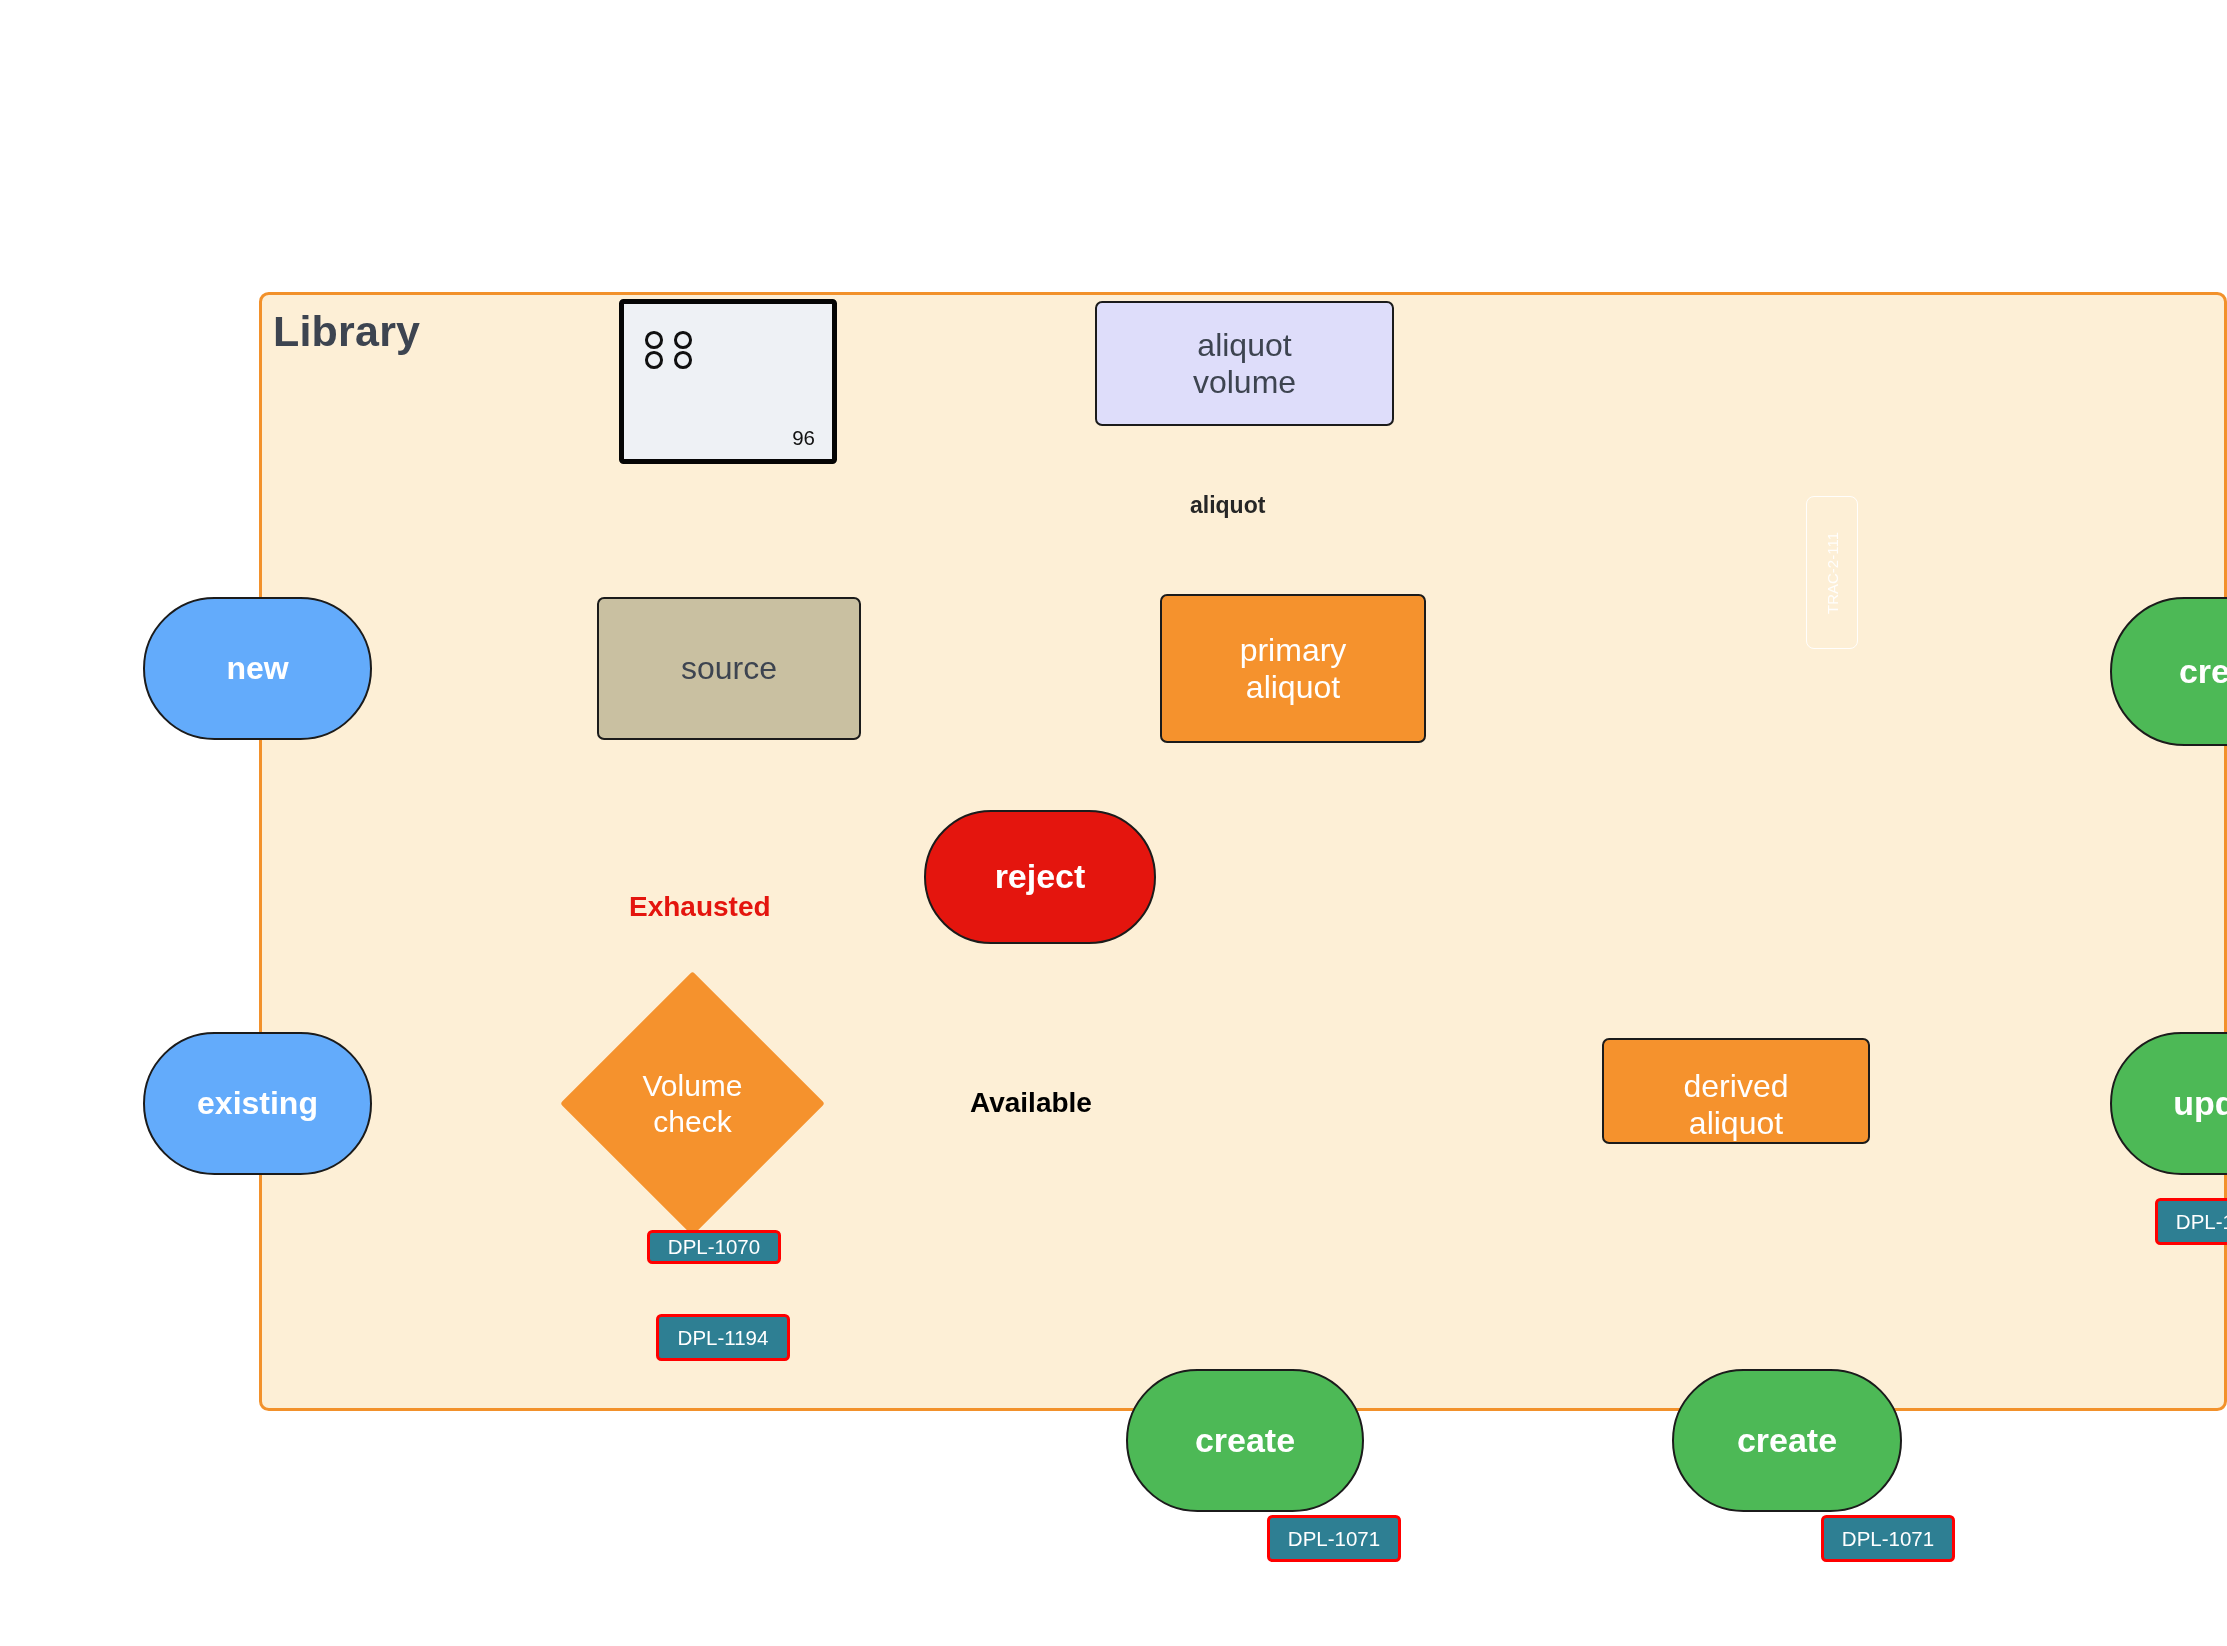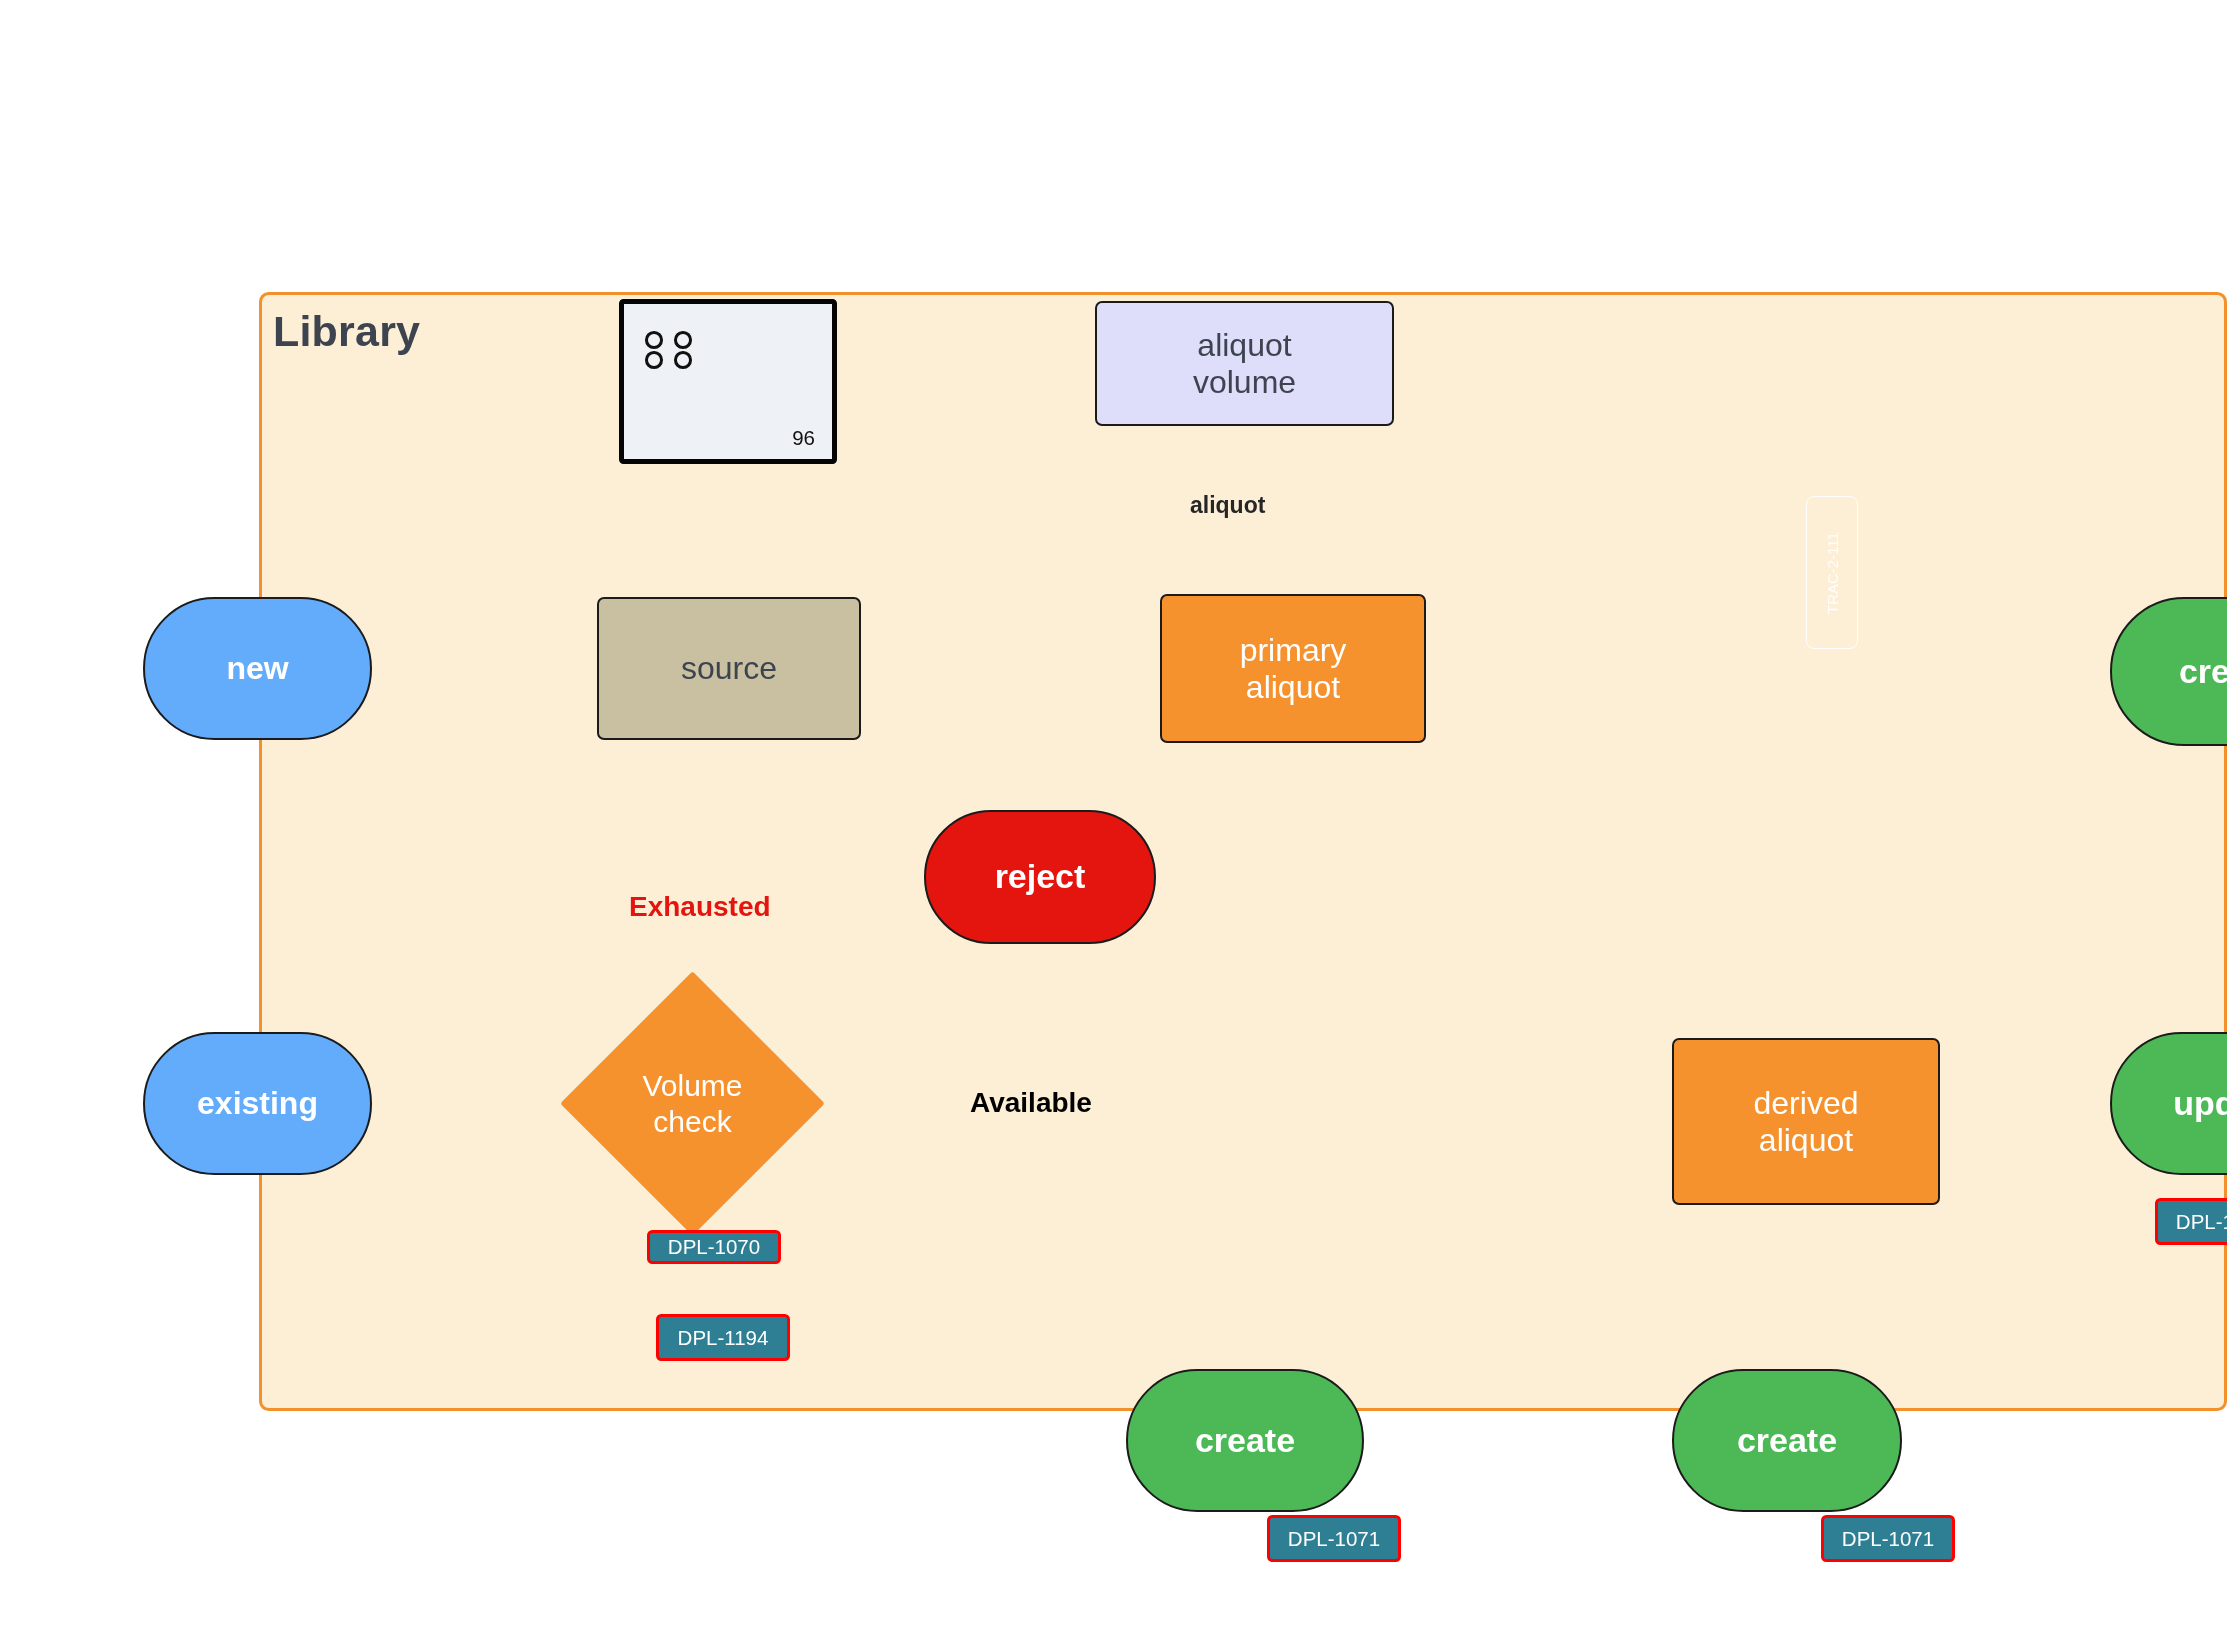--- a/index.html
+++ b/index.html
@@ -120,21 +120,21 @@
   <div class="node rect lav" style="left:1095px;top:301px;width:299px;height:125px;flex-direction:column;">
     <span>aliquot</span>
     <span>volume</span>
   </div>
 
   <div class="node rect orange" style="left:1112px;top:594px;width:266px;height:149px;flex-direction:column;">
     <span>primary</span>
     <span>aliquot</span>
   </div>
 
-  <div class="node rect orange" style="left:1624px;top:1038px;width:268px;height:167px;flex-direction:column;">
+  <div class="node rect orange" style="left:1554px;top:1038px;width:268px;height:106px;flex-direction:column;justify-content:flex-end;">
     <span>derived</span>
     <span>aliquot</span>
   </div>
 
   <div class="diamond-wrap" style="left:599px;top:1010px;width:187px;height:187px;">
     <div class="dshape"></div>
     <div class="dlabel" style="flex-direction:column;">
       <span>Volume</span>
       <span>check</span>
     </div>

